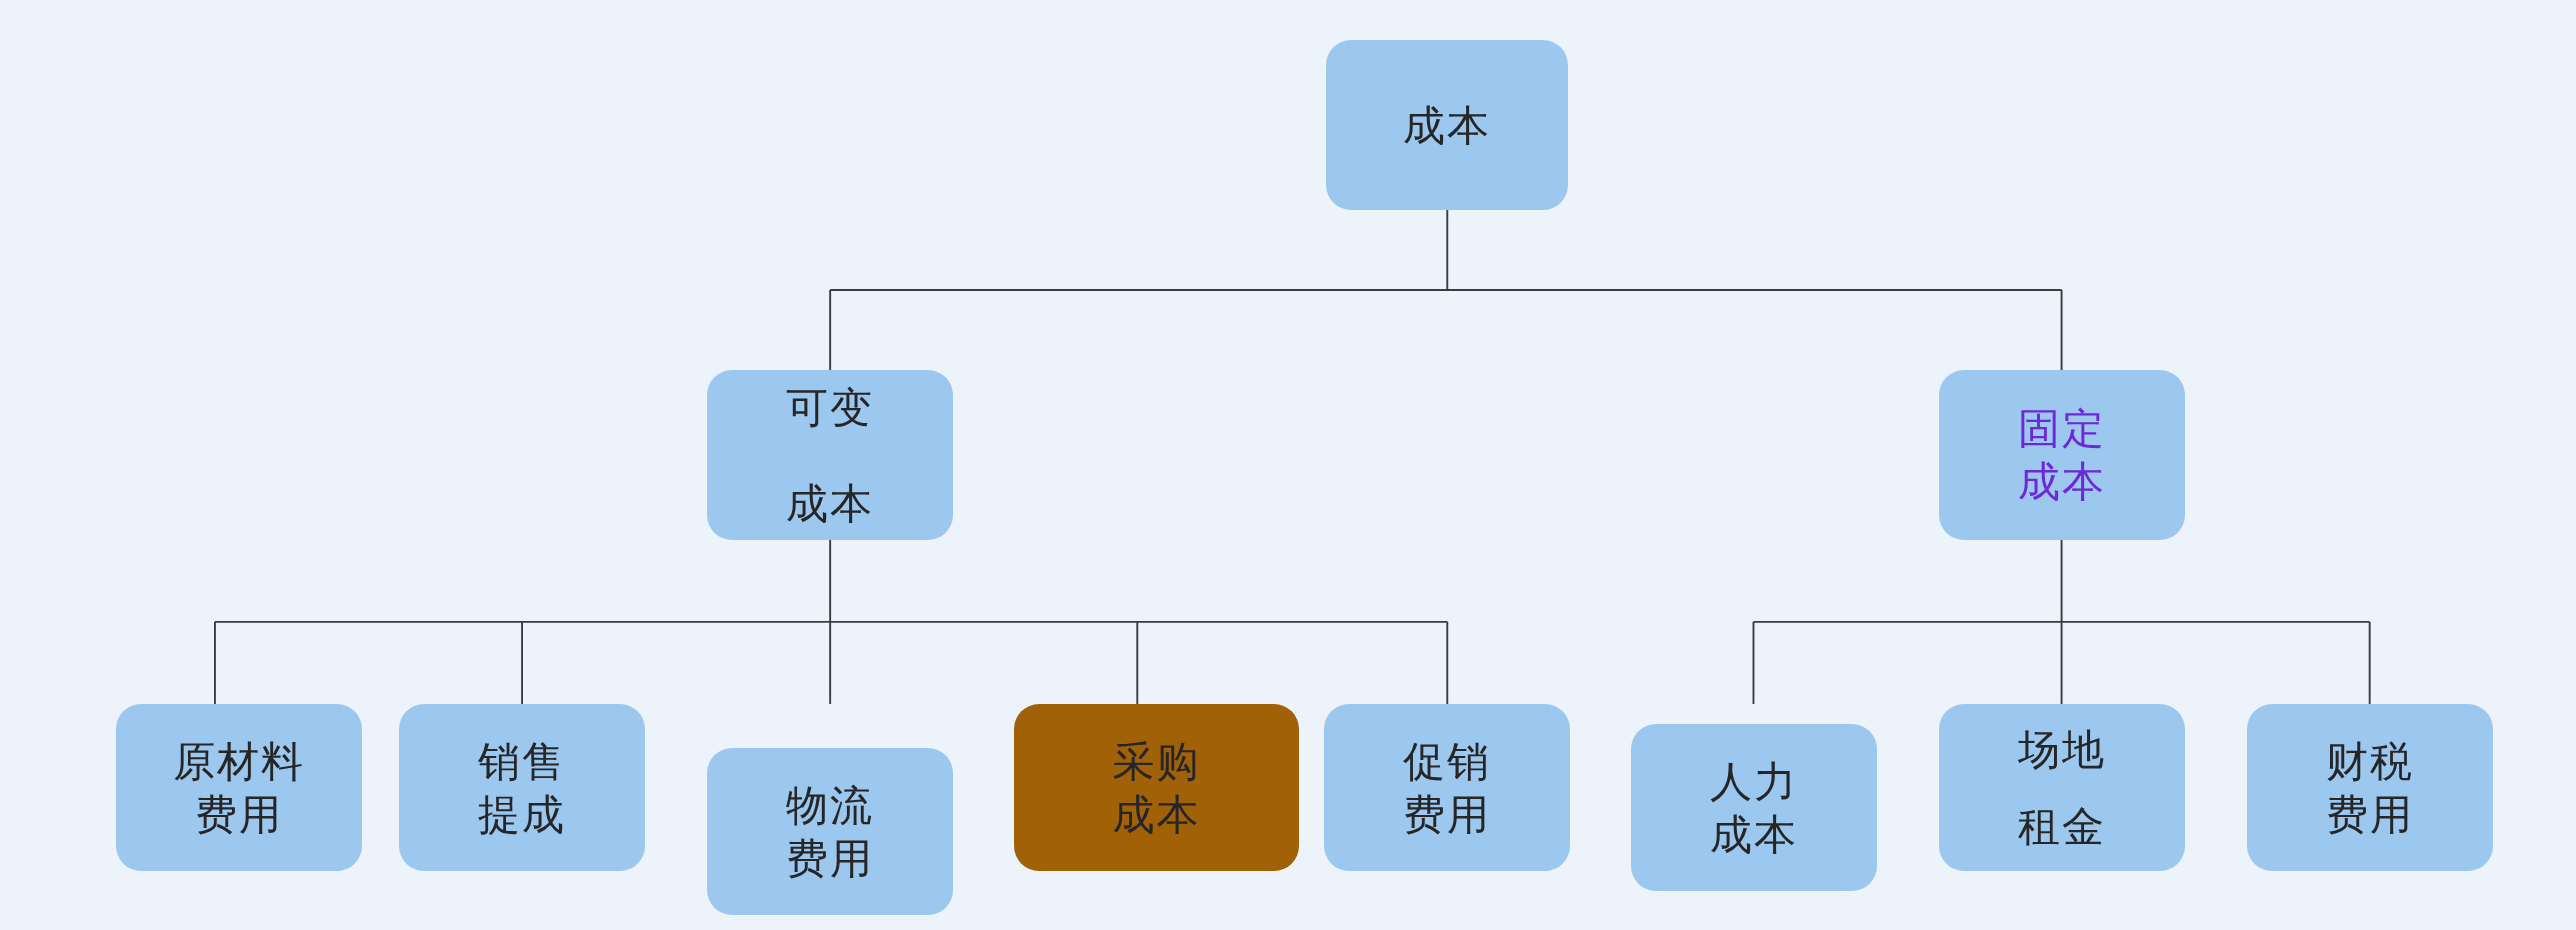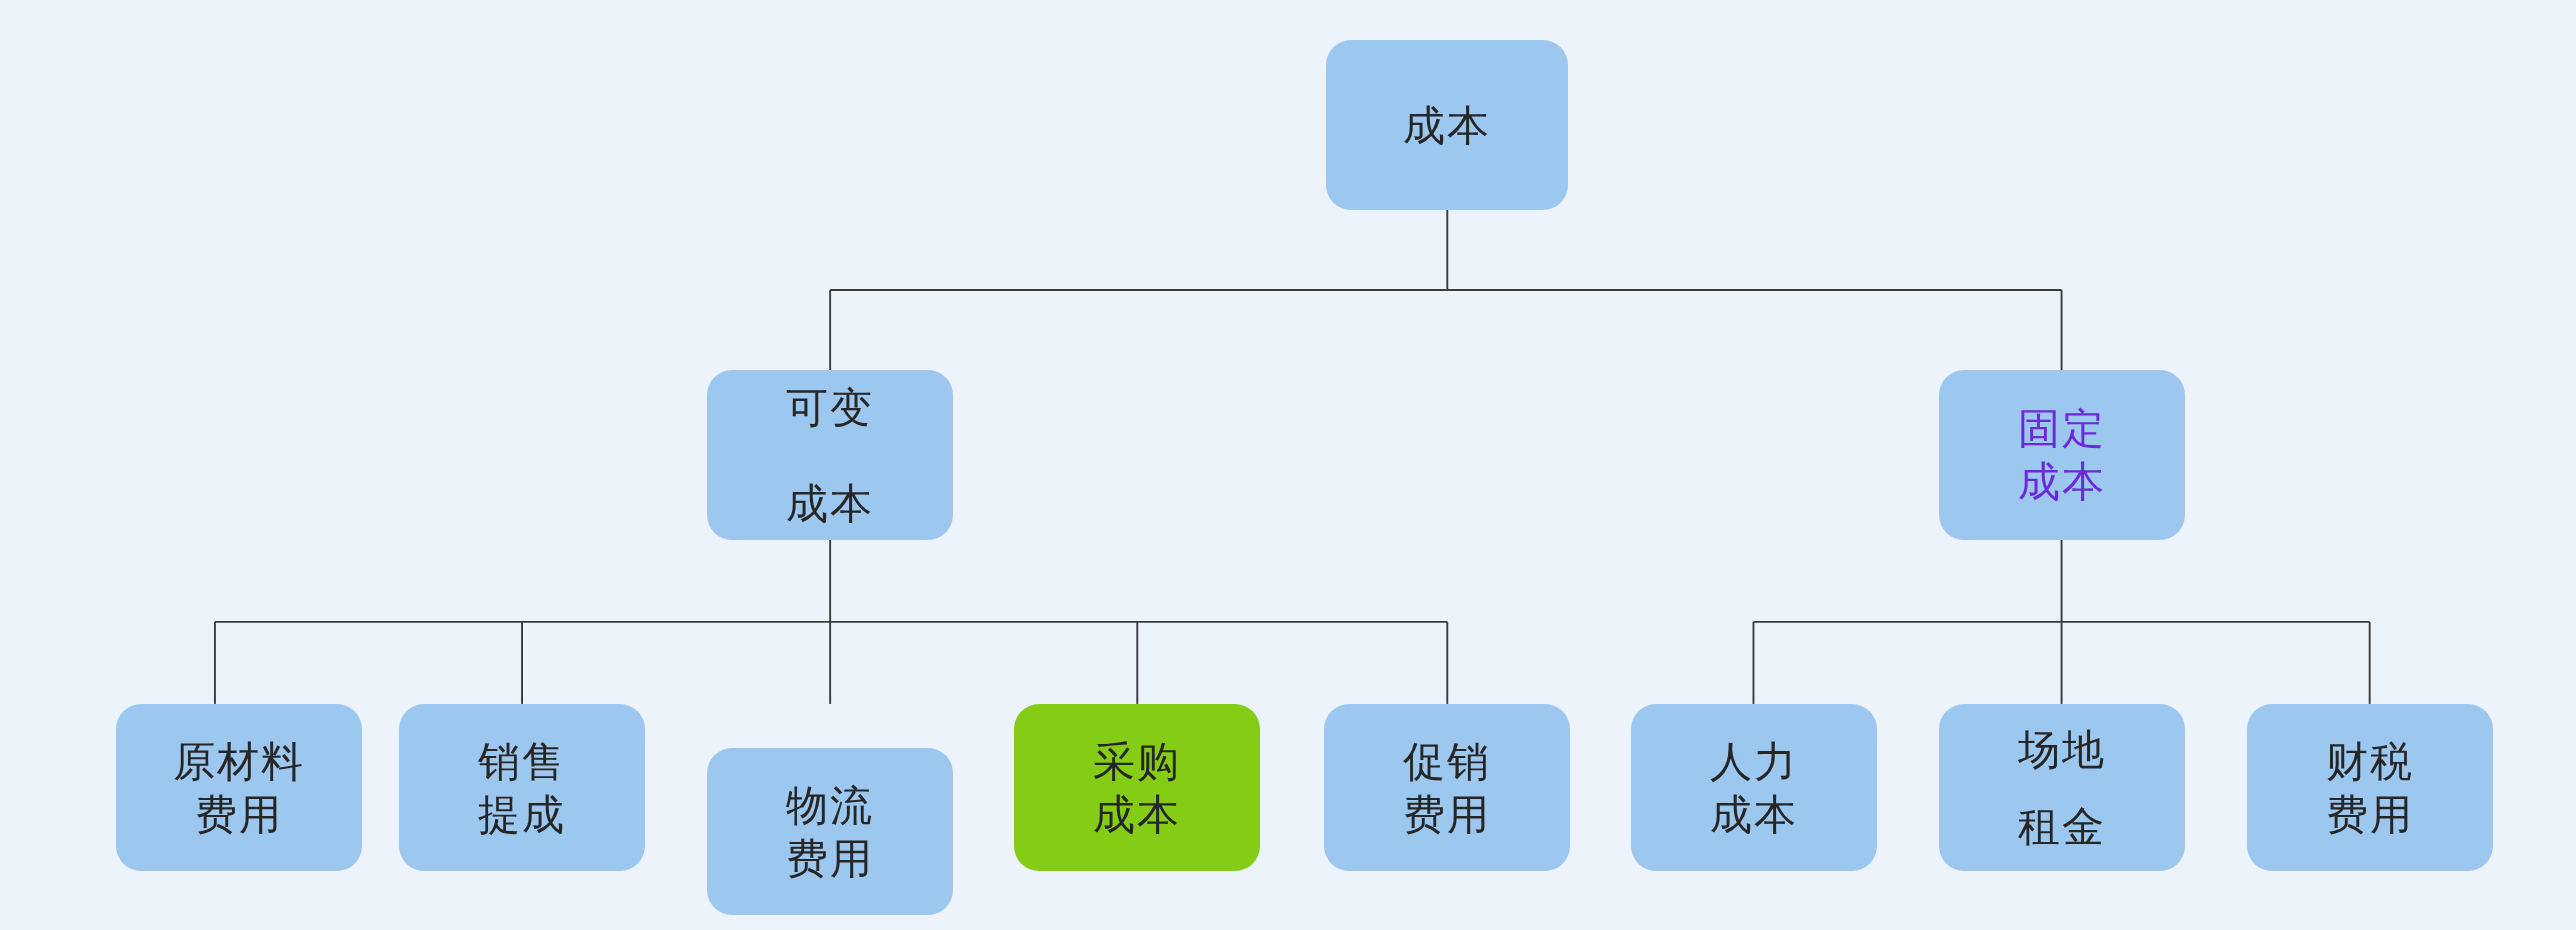--- a/index.html
+++ b/index.html
@@ -81,29 +81,29 @@
       <div>费用</div>
     </div>
     <div class="node" style="left: 399px; top: 704px; width: 246px; height: 167px; background: rgb(156, 199, 239); color: rgb(38, 38, 38);">
       <div>销售</div>
       <div>提成</div>
     </div>
     <div class="node" style="left: 707px; top: 704px; width: 246px; height: 167px; background: rgb(156, 199, 239); color: rgb(38, 38, 38); margin-top: 44px;">
       <div>物流</div>
       <div>费用</div>
     </div>
-    <div class="node" style="left: 1014px; top: 704px; width: 246px; height: 167px; background: #84cc16; color: rgb(38, 38, 38);">
+    <div class="node" style="left: 1014px; top: 704px; width: 285px; height: 167px; background: #a16207; color: rgb(38, 38, 38);">
       <div>采购</div>
       <div>成本</div>
     </div>
     <div class="node" style="left: 1324px; top: 704px; width: 246px; height: 167px; background: rgb(156, 199, 239); color: rgb(38, 38, 38);">
       <div>促销</div>
       <div>费用</div>
     </div>
-    <div class="node" style="left: 1631px; top: 704px; width: 246px; height: 167px; background: rgb(156, 199, 239); color: rgb(38, 38, 38);">
+    <div class="node" style="left: 1631px; top: 724px; width: 246px; height: 167px; background: rgb(156, 199, 239); color: rgb(38, 38, 38);">
       <div>人力</div>
       <div>成本</div>
     </div>
     <div class="node" style="left: 1939px; top: 704px; width: 246px; height: 167px; background: rgb(156, 199, 239); color: rgb(38, 38, 38); gap: 24px;">
       <div>场地</div>
       <div>租金</div>
     </div>
     <div class="node" style="left: 2247px; top: 704px; width: 246px; height: 167px; background: rgb(156, 199, 239); color: rgb(38, 38, 38);">
       <div>财税</div>
       <div>费用</div>

